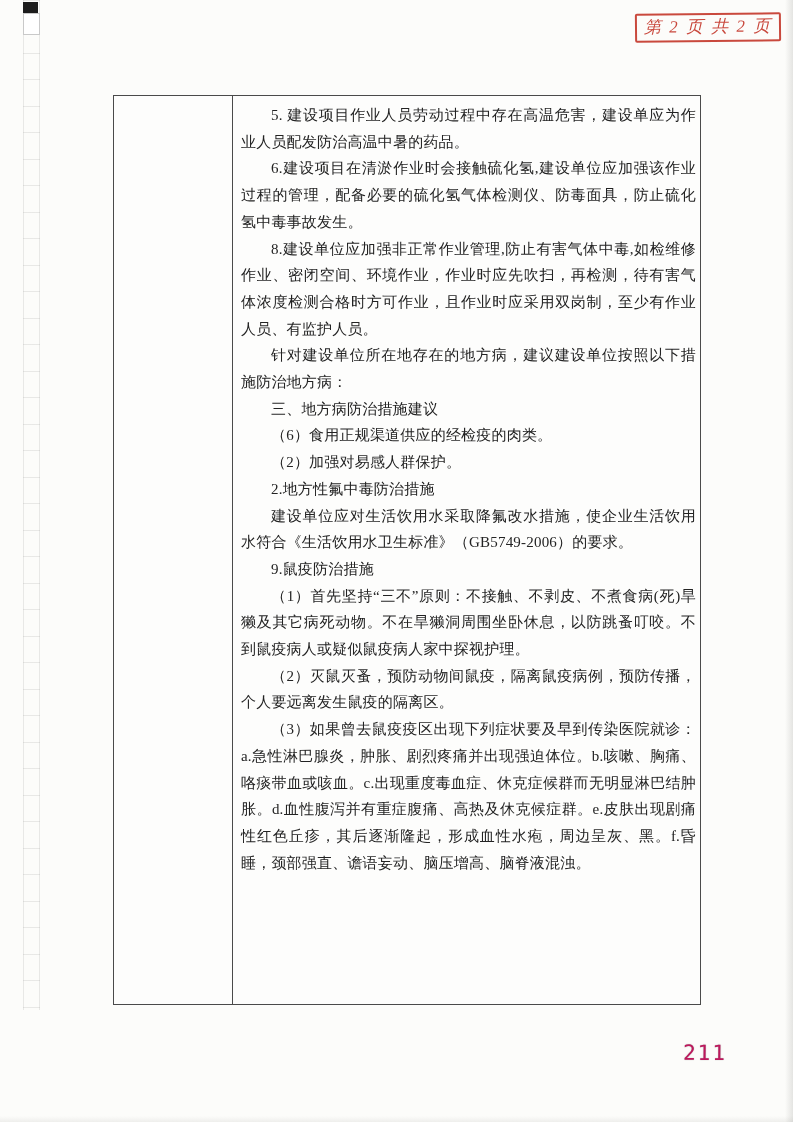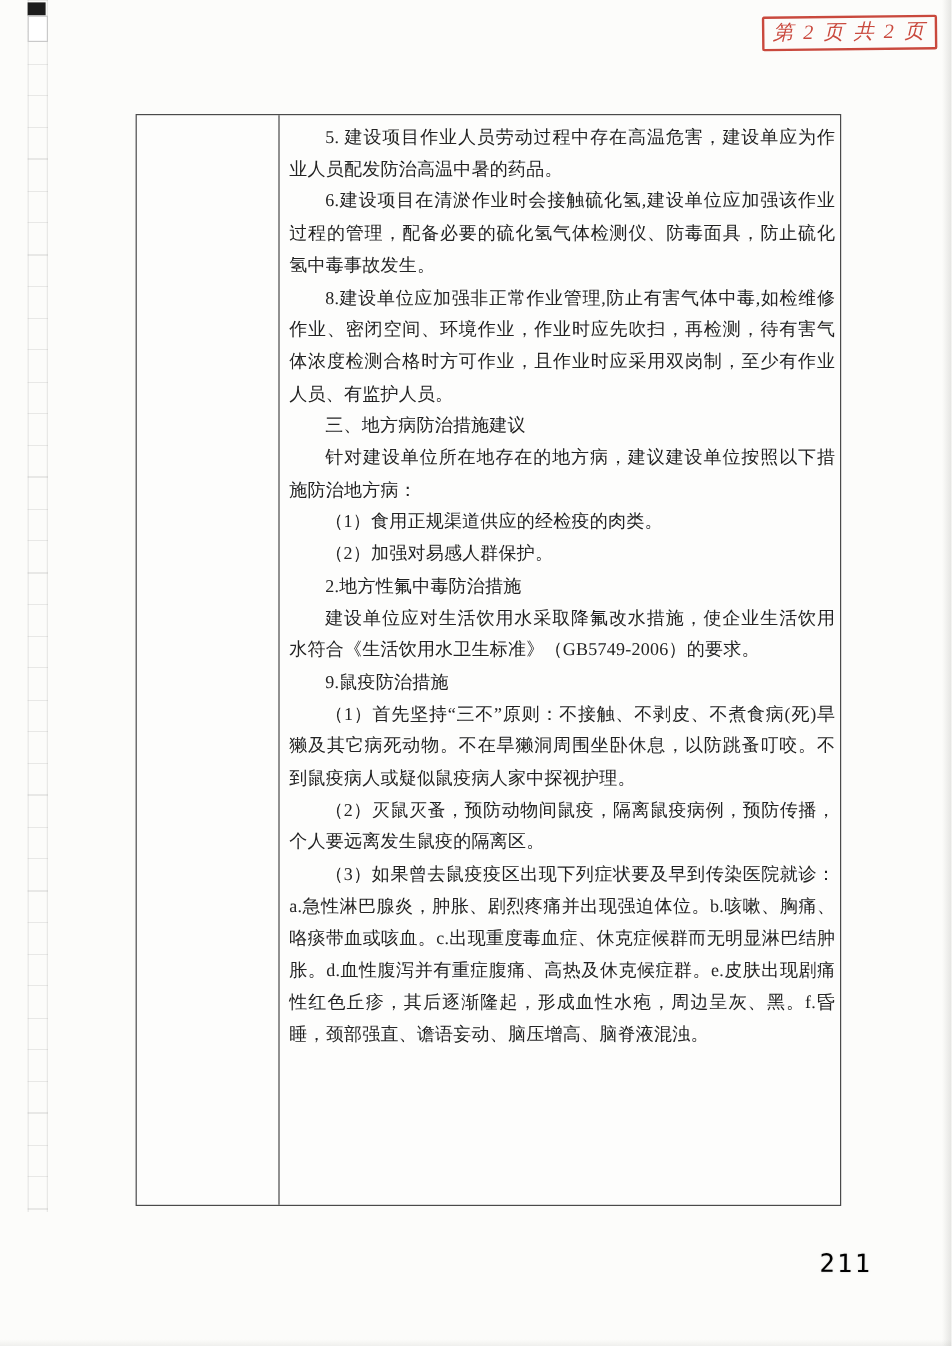--- a/index.html
+++ b/index.html
@@ -39,42 +39,42 @@
   .cell-left{width:119px;box-sizing:border-box;border-right:1.3px solid #4a4a4a;}
   .cell-main{flex:1;box-sizing:border-box;padding:6px 4px 0 8px;overflow:hidden;}
   .cell-main p{
     margin:0;font-size:15px;line-height:26.7px;color:#232323;
     text-indent:2em;text-align:justify;letter-spacing:.2px;
   }
   
   .page-num{
     position:absolute;left:683px;top:1041px;
     font-family:"DejaVu Sans Mono","Liberation Mono",monospace;
-    font-size:21px;color:#000000;letter-spacing:2px;
+    font-size:21px;color:#be185d;letter-spacing:2px;
     transform:rotate(.5deg);text-shadow:0 0 1px rgba(60,60,60,.5);
   }
 </style>
 </head>
 <body>
 
 <div class="scan-strip"></div>
 <div class="scan-mark-solid"></div>
 <div class="scan-mark-outline"></div>
 
 <div class="stamp">第 2 页 共 2 页</div>
 
 <div class="doc-table">
   <div class="cell-left"></div>
   <div class="cell-main">
       <p>5. 建设项目作业人员劳动过程中存在高温危害，建设单应为作业人员配发防治高温中暑的药品。</p>
       <p>6.建设项目在清淤作业时会接触硫化氢,建设单位应加强该作业过程的管理，配备必要的硫化氢气体检测仪、防毒面具，防止硫化氢中毒事故发生。</p>
       <p>8.建设单位应加强非正常作业管理,防止有害气体中毒,如检维修作业、密闭空间、环境作业，作业时应先吹扫，再检测，待有害气体浓度检测合格时方可作业，且作业时应采用双岗制，至少有作业人员、有监护人员。</p>
+      <p>针对建设单位所在地存在的地方病，建议建设单位按照以下措施防治地方病：</p>
       <p>三、地方病防治措施建议</p>
-      <p>针对建设单位所在地存在的地方病，建议建设单位按照以下措施防治地方病：</p>
-      <p>（1）食用正规渠道供应的经检疫的肉类。</p>
+      <p>（6）食用正规渠道供应的经检疫的肉类。</p>
       <p>（2）加强对易感人群保护。</p>
       <p>2.地方性氟中毒防治措施</p>
       <p>建设单位应对生活饮用水采取降氟改水措施，使企业生活饮用水符合《生活饮用水卫生标准》（GB5749-2006）的要求。</p>
       <p>9.鼠疫防治措施</p>
       <p>（1）首先坚持“三不”原则：不接触、不剥皮、不煮食病(死)旱獭及其它病死动物。不在旱獭洞周围坐卧休息，以防跳蚤叮咬。不到鼠疫病人或疑似鼠疫病人家中探视护理。</p>
       <p>（2）灭鼠灭蚤，预防动物间鼠疫，隔离鼠疫病例，预防传播，个人要远离发生鼠疫的隔离区。</p>
       <p>（3）如果曾去鼠疫疫区出现下列症状要及早到传染医院就诊：a.急性淋巴腺炎，肿胀、剧烈疼痛并出现强迫体位。b.咳嗽、胸痛、咯痰带血或咳血。c.出现重度毒血症、休克症候群而无明显淋巴结肿胀。d.血性腹泻并有重症腹痛、高热及休克候症群。e.皮肤出现剧痛性红色丘疹，其后逐渐隆起，形成血性水疱，周边呈灰、黑。f.昏睡，颈部强直、谵语妄动、脑压增高、脑脊液混浊。</p>
     </div>
 </div>
 

